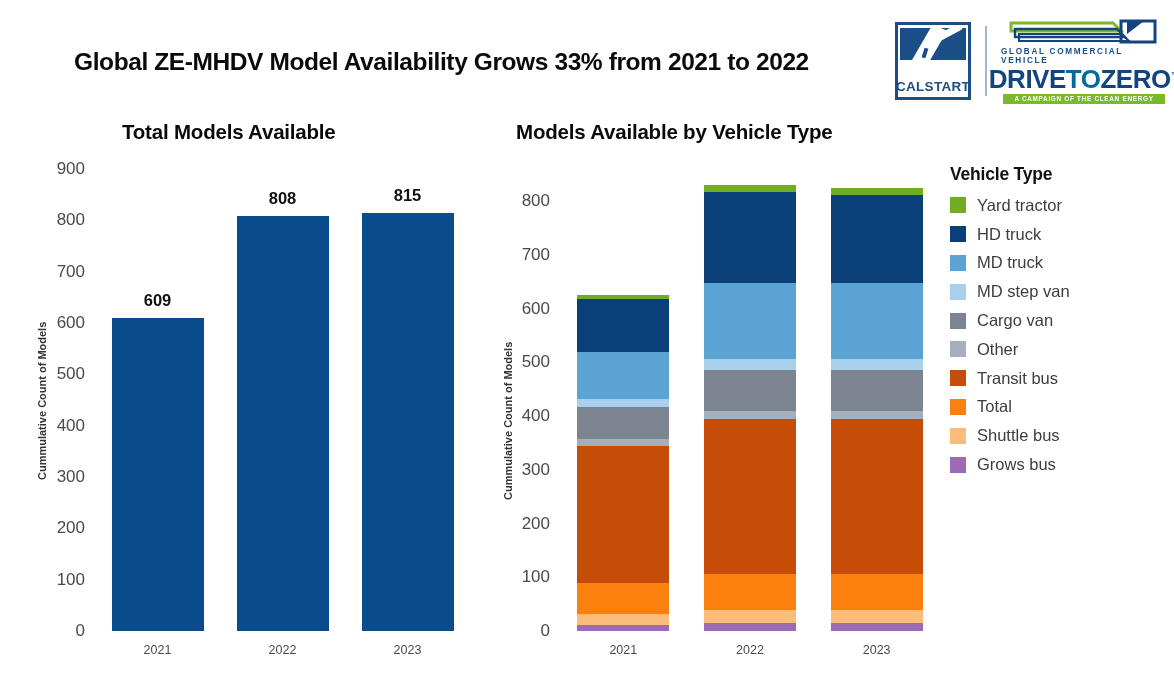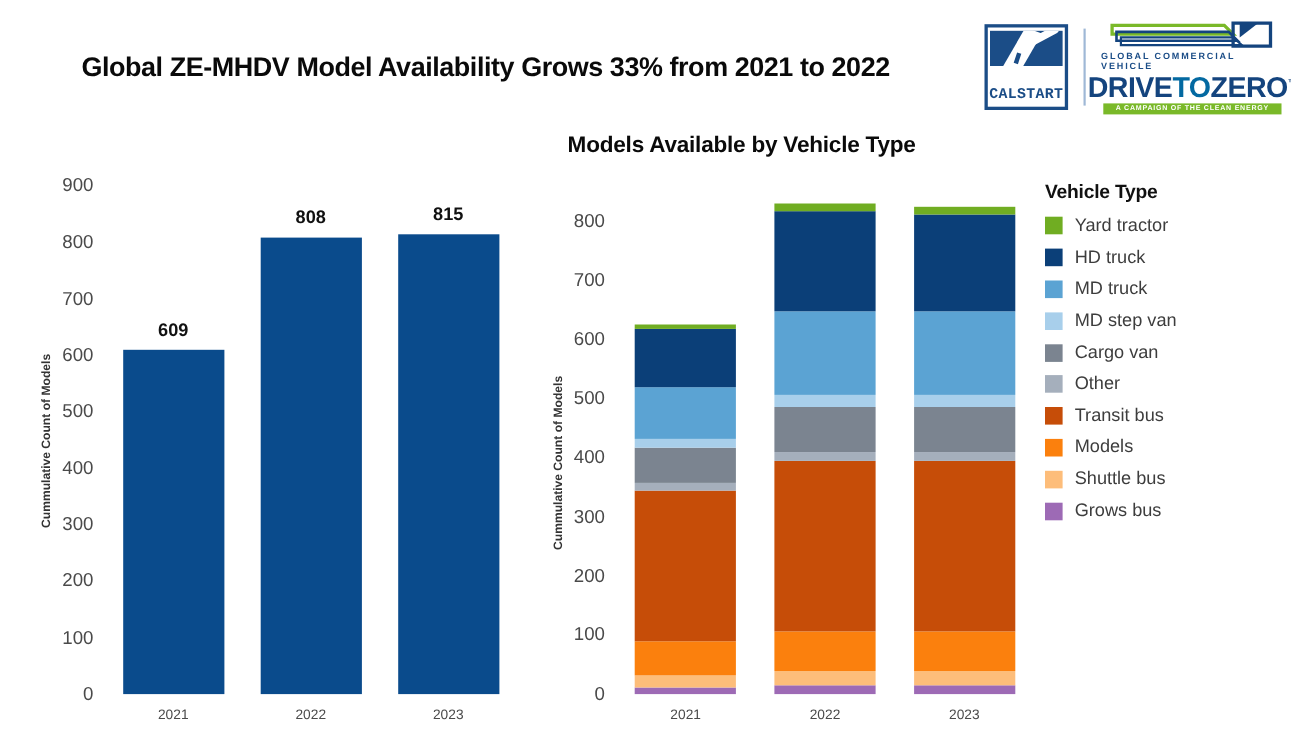--- a/index.html
+++ b/index.html
@@ -73,21 +73,21 @@
     width: 4px; height: 10px;
     background: #1b4d87;
     transform: rotate(18deg);
   }
   #calstart-name {
     margin-top: 19px;
     font-size: 13.5px;
     font-weight: bold;
     color: #1b4d87;
     letter-spacing: 0.3px;
-    font-family: Liberation Mono, monospace;
+    font-family: Liberation Sans, sans-serif;
   }
   #logo-divider {
     width: 2px; height: 70px;
     background: #9fb8d6;
     margin: 0 14px;
   }
   #dtz-logo {
     width: 166px;
     display: flex;
     flex-direction: column;
@@ -236,20 +236,21 @@
           <path d="M118 3 L135 3 L118 16 Z" fill="#14447e"></path>
         </svg>
       </div>
       <div id="dtz-sub1">GLOBAL COMMERCIAL VEHICLE</div>
       <div id="dtz-main"><span class="blue">DRIVE</span><span class="green">TO</span><span class="blue">ZERO</span><span class="tm">™</span></div>
       <div id="dtz-bar">A CAMPAIGN OF THE CLEAN ENERGY MINISTERIAL</div>
     </div>
 
   </div>
 
+  <div id="chart1-title" class="chart-title">Total Models Available</div>
   <div class="axis-title" style="left:36px; top:480px;">Cummulative Count of Models</div>
   <div id="chart1-yticks" style="position:absolute; left:40px; top:0; width:45px; height:680px;">
       <div class="ytick" style="top: 631px; width: 45px;">0</div>
       <div class="ytick" style="top: 579.667px; width: 45px;">100</div>
       <div class="ytick" style="top: 528.333px; width: 45px;">200</div>
       <div class="ytick" style="top: 477px; width: 45px;">300</div>
       <div class="ytick" style="top: 425.667px; width: 45px;">400</div>
       <div class="ytick" style="top: 374.333px; width: 45px;">500</div>
       <div class="ytick" style="top: 323px; width: 45px;">600</div>
       <div class="ytick" style="top: 271.667px; width: 45px;">700</div>
@@ -350,21 +351,21 @@
         <div class="legend-row">
           <span class="legend-swatch" style="background: rgb(165, 175, 188);"></span>
           <span class="legend-label">Other</span>
         </div>
         <div class="legend-row">
           <span class="legend-swatch" style="background: rgb(198, 77, 8);"></span>
           <span class="legend-label">Transit bus</span>
         </div>
         <div class="legend-row">
           <span class="legend-swatch" style="background: rgb(251, 128, 13);"></span>
-          <span class="legend-label">Models</span>
+          <span class="legend-label">Total</span>
         </div>
         <div class="legend-row">
           <span class="legend-swatch" style="background: rgb(253, 189, 122);"></span>
           <span class="legend-label">Shuttle bus</span>
         </div>
         <div class="legend-row">
           <span class="legend-swatch" style="background: rgb(157, 106, 181);"></span>
           <span class="legend-label">Grows bus</span>
         </div>
       </div>

